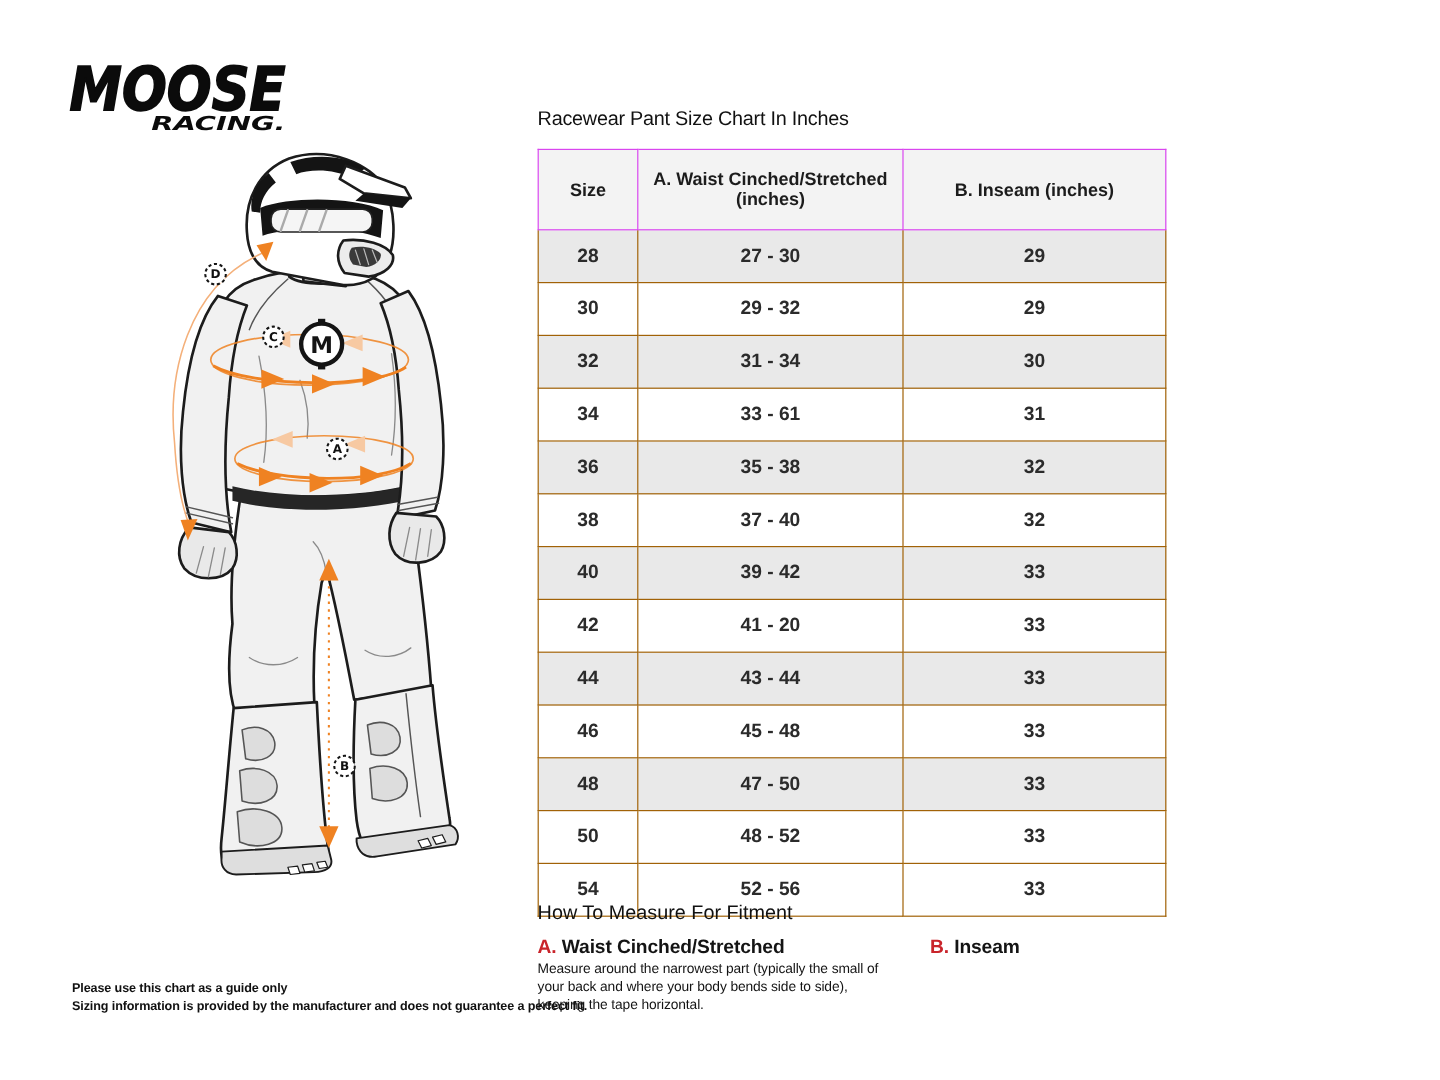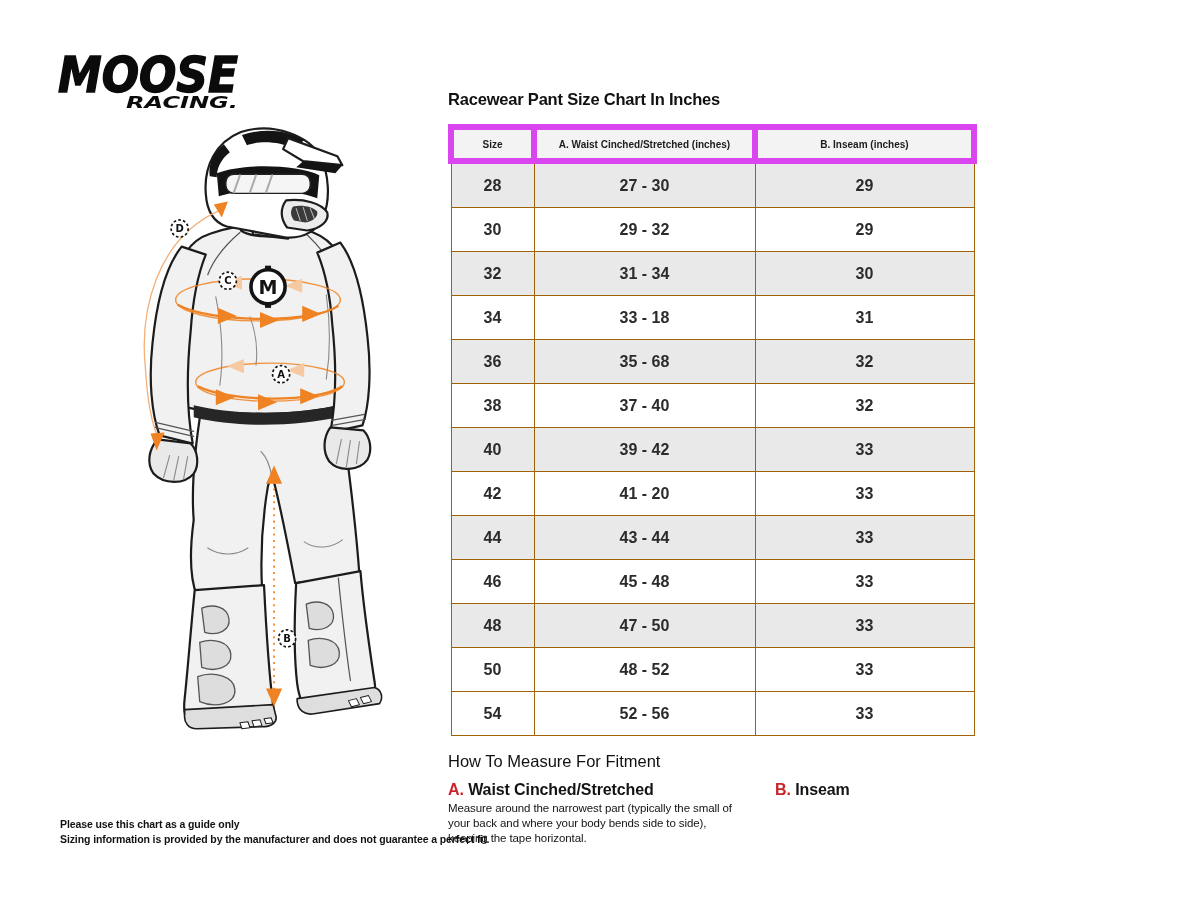--- a/index.html
+++ b/index.html
@@ -16,26 +16,26 @@
   }
   .abs{position:absolute;}
 
   
   .logo{left:56px;top:48px;width:210px;height:70px;}
 
   
   .rider-wrap{left:88px;top:116px;width:344px;height:668px;}
 
   
-  .table-title{left:448px;top:90px;font-size:16.5px;font-weight:bold;letter-spacing:-0.2px;color:#111;}
+  .table-title{left:448px;top:90px;font-size:16.5px;font-weight:normal;letter-spacing:-0.2px;color:#111;}
   .size-table-wrap{left:448px;top:124px;}
   table.size-table{border-collapse:collapse;width:523px;table-layout:fixed;border:1px solid #8f8f8f;}
   table.size-table th{
-    background:#f3f3f3;border:6px solid #d946ef;height:28px;
-    font-size:10px;font-weight:bold;color:#1c1c1c;text-align:center;padding:0 2px;
+    background:#f3f3f3;border:1px solid #d946ef;height:28px;
+    font-size:15px;font-weight:bold;color:#1c1c1c;text-align:center;padding:16px 2px;
   }
   table.size-table td{
     border:1px solid #a16207;height:41px;background:#ffffff;
     font-size:16px;font-weight:600;color:#2b2b2b;text-align:center;
   }
   table.size-table tr.alt td{background:#e9e9e9;}
 
   
   .howto-heading{left:448px;top:752px;font-size:16.5px;font-weight:normal;color:#111;}
   .howto-col{top:780px;width:305px;font-size:11.5px;line-height:1.28;letter-spacing:-0.1px;color:#141414;}
@@ -197,26 +197,26 @@
           <td>29 - 32</td>
           <td>29</td>
         </tr>
         <tr class="alt">
           <td>32</td>
           <td>31 - 34</td>
           <td>30</td>
         </tr>
         <tr>
           <td>34</td>
-          <td>33 - 18</td>
+          <td>33 - 61</td>
           <td>31</td>
         </tr>
         <tr class="alt">
           <td>36</td>
-          <td>35 - 68</td>
+          <td>35 - 38</td>
           <td>32</td>
         </tr>
         <tr>
           <td>38</td>
           <td>37 - 40</td>
           <td>32</td>
         </tr>
         <tr class="alt">
           <td>40</td>
           <td>39 - 42</td>

